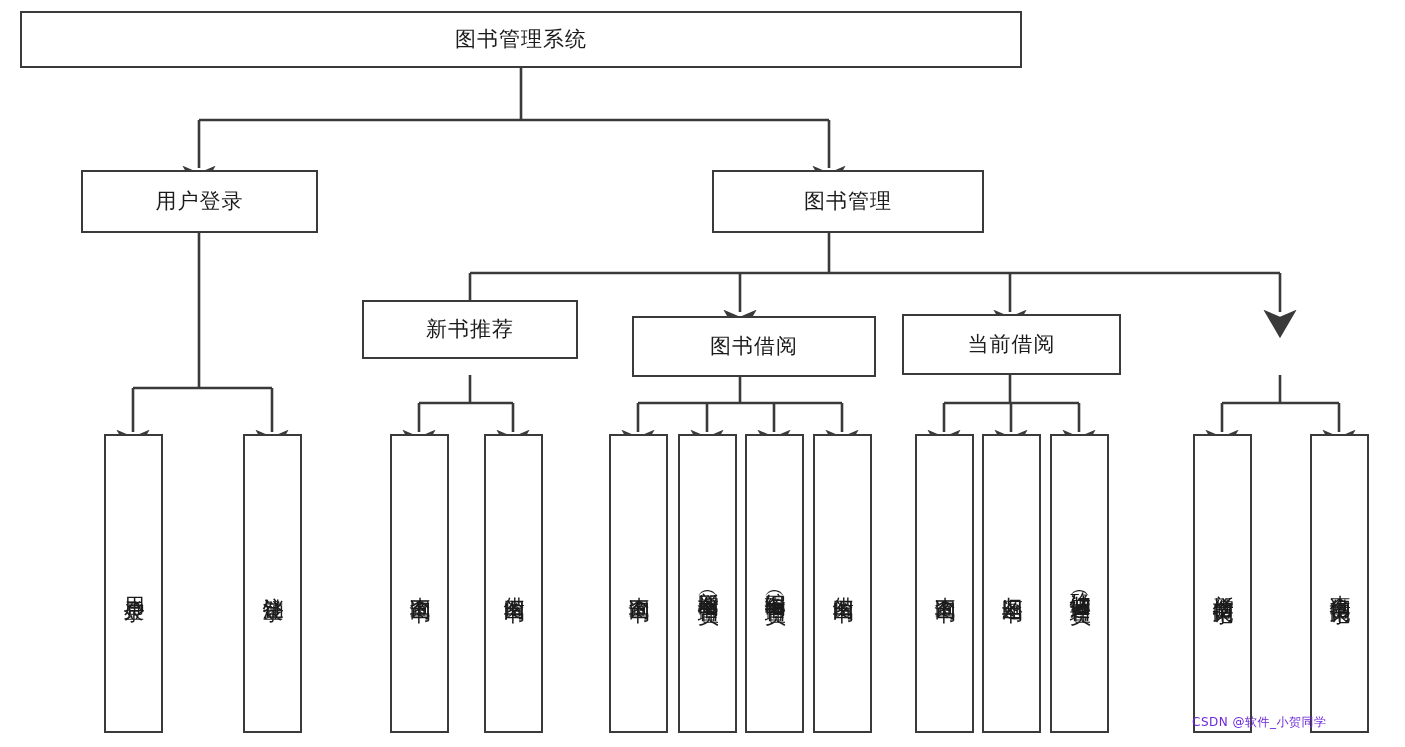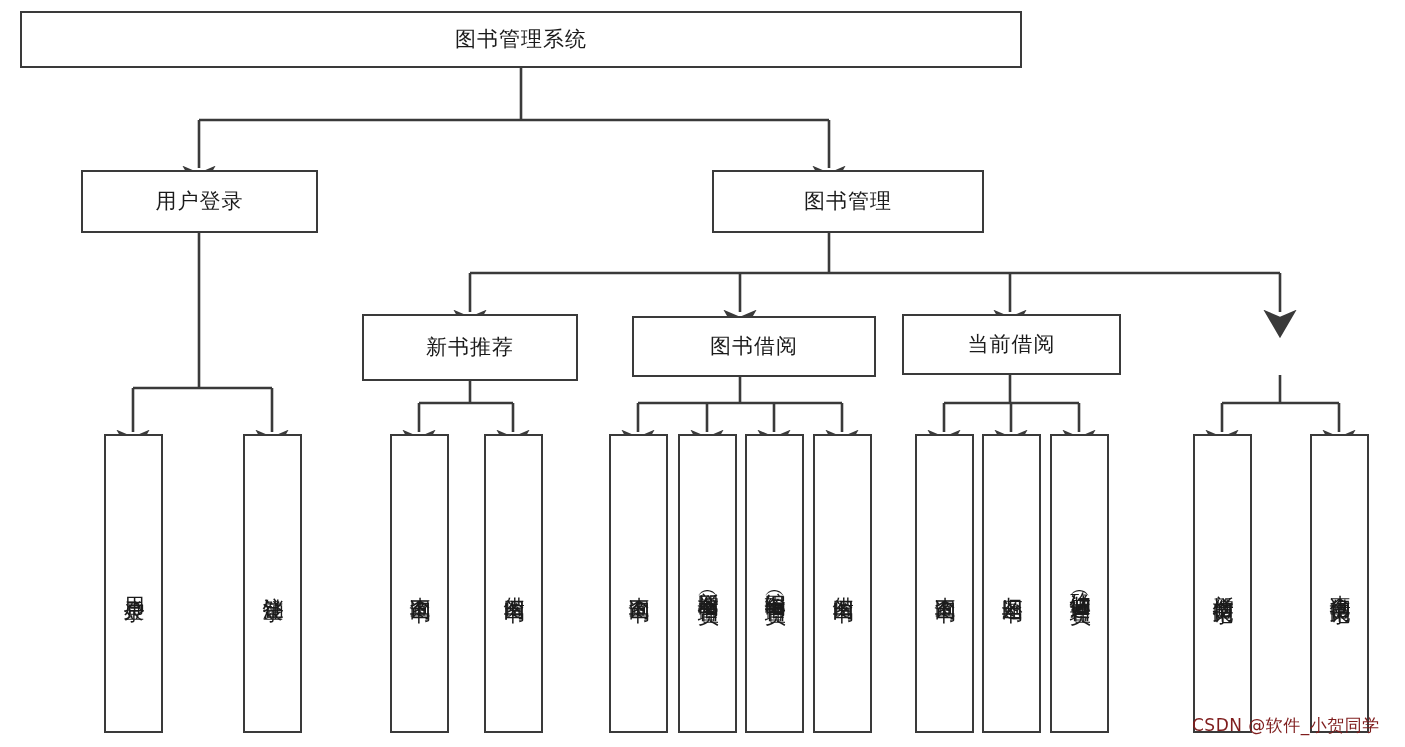--- a/index.html
+++ b/index.html
@@ -52,22 +52,22 @@
     align-items: center;
     justify-content: center;
   }
   .node.vert .label {
     writing-mode: vertical-rl;
     text-orientation: upright;
     white-space: nowrap;
   }
   .watermark {
     position: absolute;
-    color: #7f1d1d;
-    font-size: 17px;
+    color: #6d28d9;
+    font-size: 12px;
     letter-spacing: 0.5px;
     white-space: nowrap;
     user-select: none;
   }
 </style>
 </head>
 <body>
 
 <div id="canvas">
 
@@ -118,21 +118,21 @@
     <span class="label">图书管理系统</span>
   </div>
 
   <div class="node horiz" id="node-l2-0" style="left: 81px; top: 170px; width: 237px; height: 63px;">
     <span class="label">用户登录</span>
   </div>
   <div class="node horiz" id="node-l2-1" style="left: 712px; top: 170px; width: 272px; height: 63px;">
     <span class="label">图书管理</span>
   </div>
 
-  <div class="node horiz" id="node-l3-0" style="left: 362px; top: 314px; width: 216px; height: 67px;">
+  <div class="node horiz" id="node-l3-0" style="left: 362px; top: 300px; width: 216px; height: 59px;">
     <span class="label">新书推荐</span>
   </div>
   <div class="node horiz" id="node-l3-1" style="left: 632px; top: 316px; width: 244px; height: 61px;">
     <span class="label">图书借阅</span>
   </div>
   <div class="node horiz" id="node-l3-2" style="left: 902px; top: 314px; width: 219px; height: 61px;">
     <span class="label">当前借阅</span>
   </div>
 
   <div class="node vert" id="node-leaf-0" style="left: 104px; top: 434px; width: 59px; height: 299px;">

